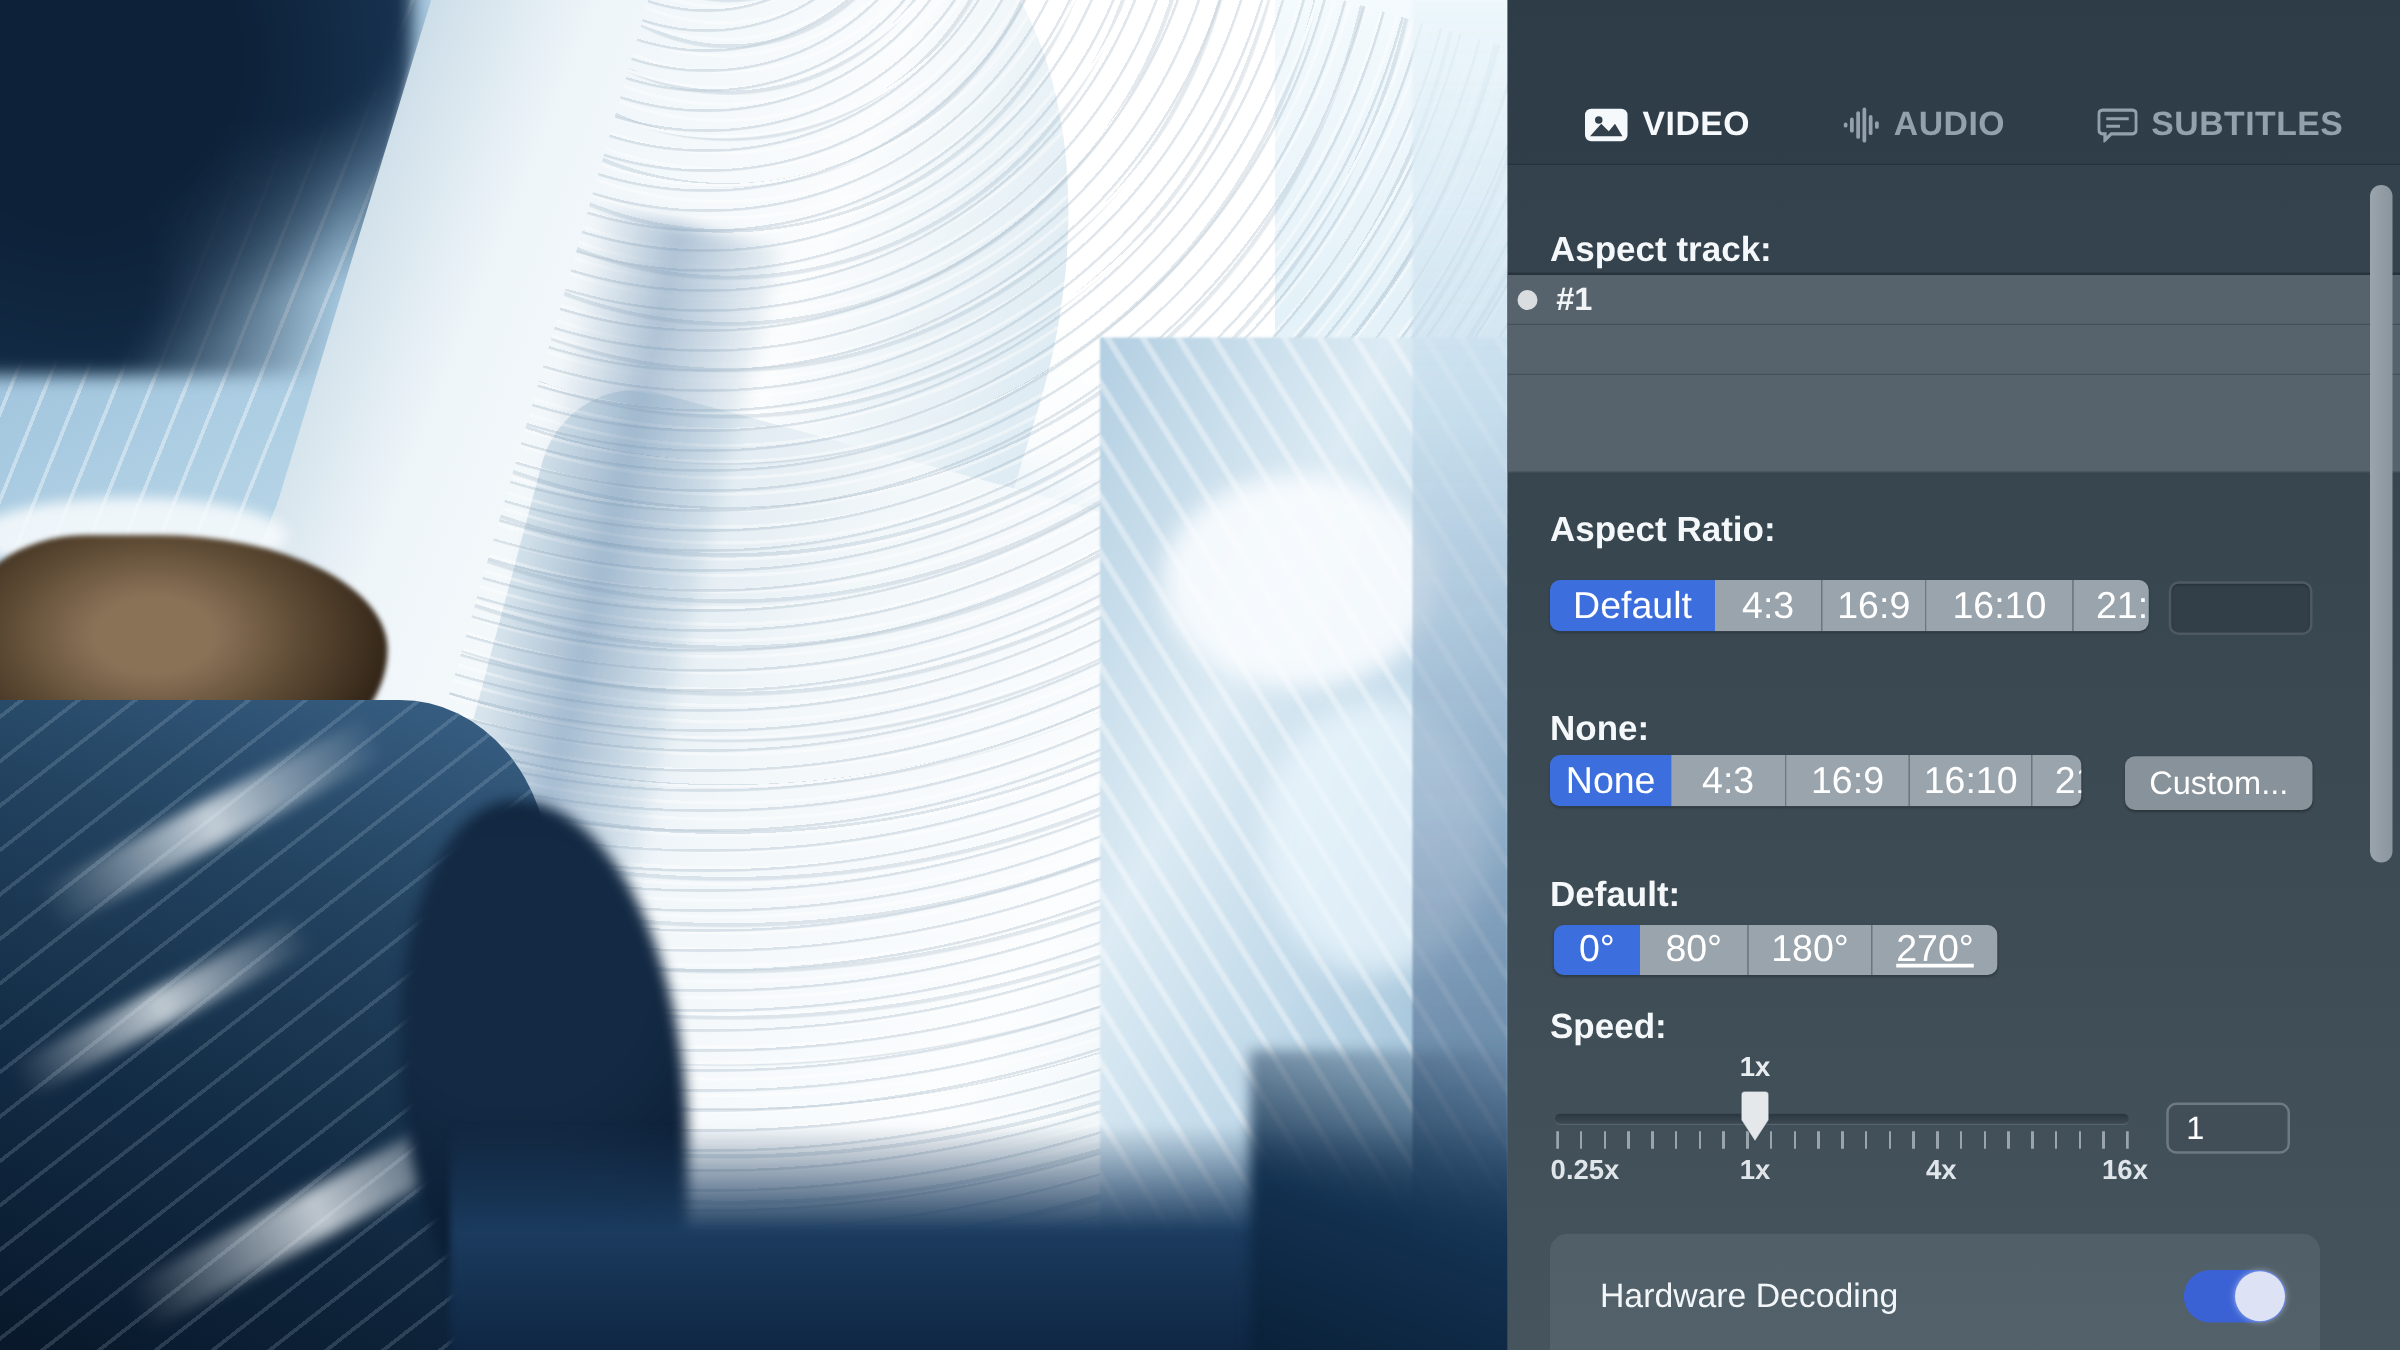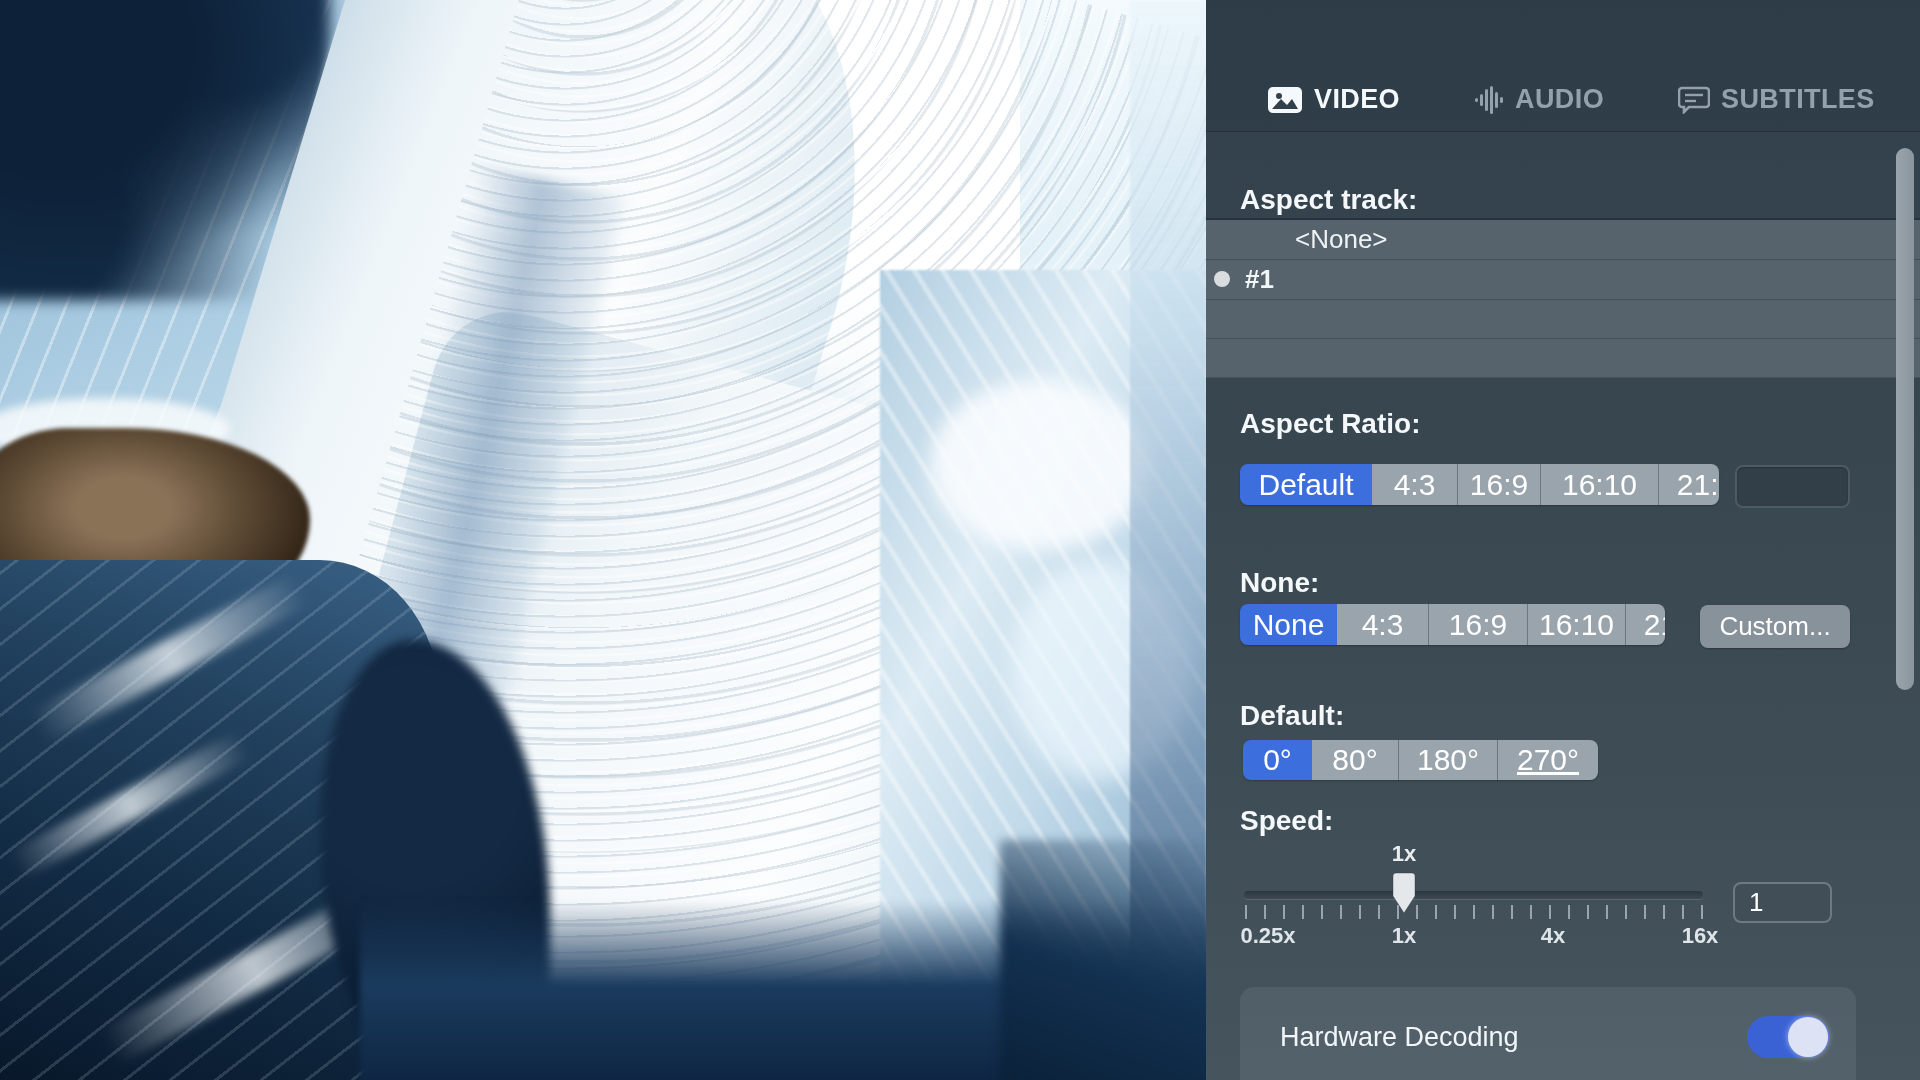--- a/index.html
+++ b/index.html
@@ -204,23 +204,20 @@
           </svg>
           <span class="tlabel">SUBTITLES</span>
         </div>
       </div>
     </div>
 
     <div class="content-label" style="top:184px;">Aspect track:</div>
 
     <div class="track-list">
       <div class="track-row">
-        <span class="row-desc">&lt;None&gt;</span>
-      </div>
-      <div class="track-row">
         <span class="row-bullet"></span>
         <span class="row-id">#1</span>
       </div>
       <div class="track-row"></div>
       <div class="track-row"></div>
     </div>
 
     <div class="content-label" style="top:408px;">Aspect Ratio:</div>
     <div class="seg-clip" style="left:34px; top:464px; width:479px;">
       <div class="seg-inner" style="width:513px;">

